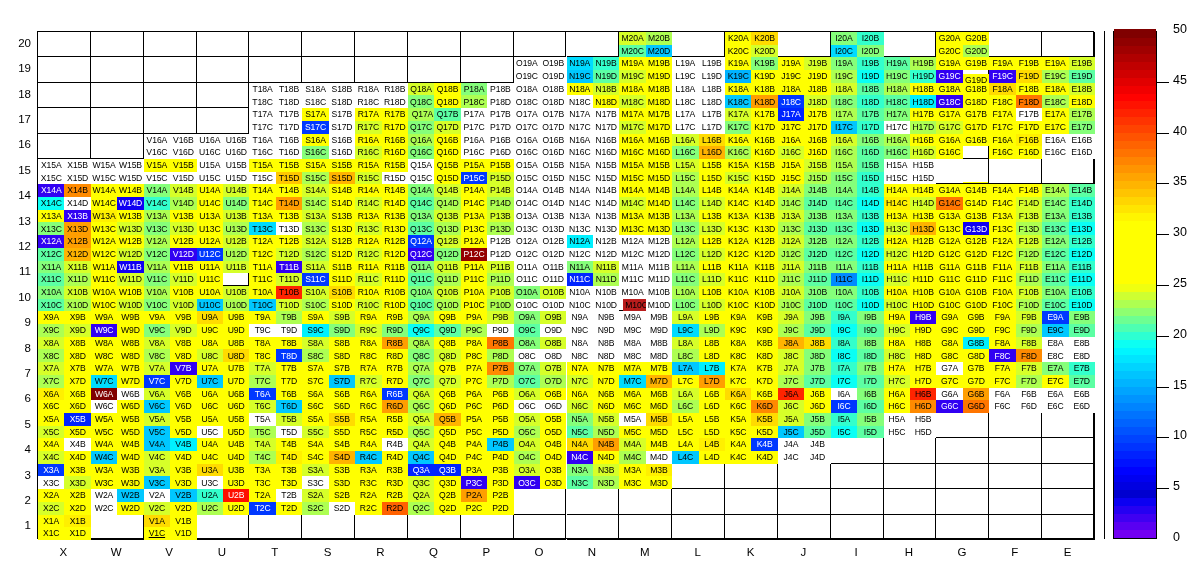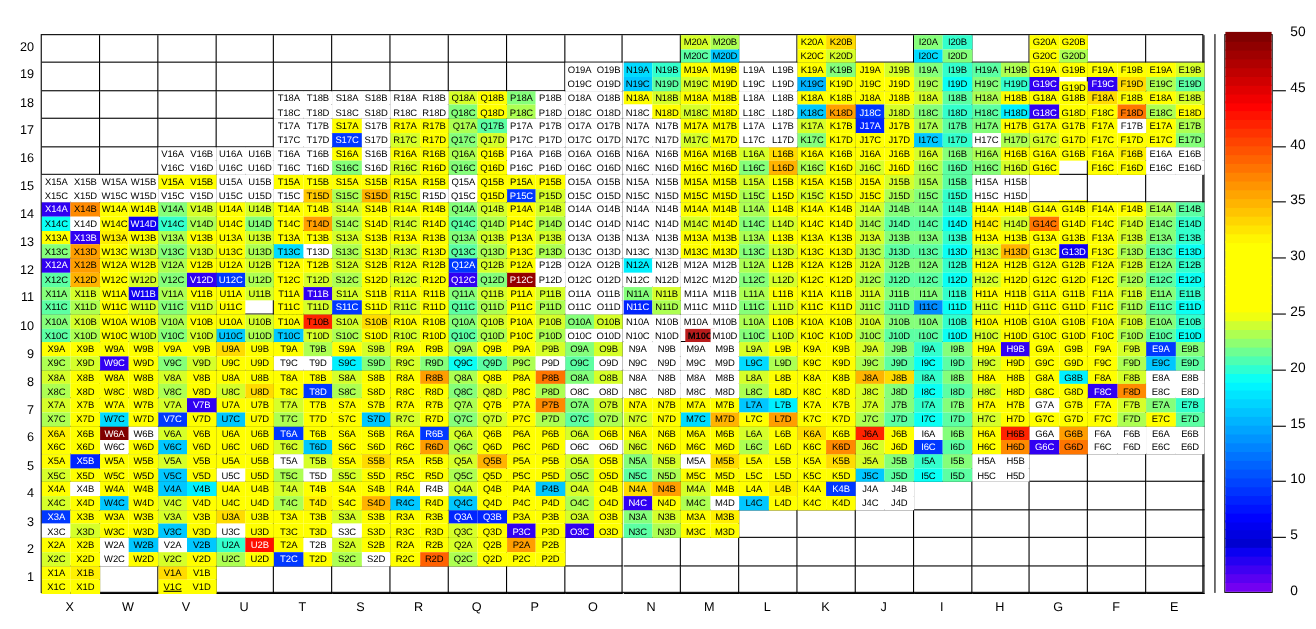--- a/index.html
+++ b/index.html
@@ -1218,21 +1218,21 @@
         </div>
         <div class="cell" style="left: 581.35px; top: 228.6px; width: 52.85px; height: 25.4px;">
           <div class="sub" style="left: 0px; top: 0px; width: 26.425px; height: 12.7px; background: rgb(255, 255, 255); color: rgb(0, 0, 0);">M11A</div>
           <div class="sub" style="left: 26.425px; top: 0px; width: 26.425px; height: 12.7px; background: rgb(255, 255, 255); color: rgb(0, 0, 0);">M11B</div>
           <div class="sub" style="left: 0px; top: 12.7px; width: 26.425px; height: 12.7px; background: rgb(255, 255, 255); color: rgb(0, 0, 0);">M11C</div>
           <div class="sub" style="left: 26.425px; top: 12.7px; width: 26.425px; height: 12.7px; background: rgb(255, 255, 255); color: rgb(0, 0, 0);">M11D</div>
         </div>
         <div class="cell" style="left: 581.35px; top: 254px; width: 52.85px; height: 25.4px;">
           <div class="sub" style="left: 0px; top: 0px; width: 26.425px; height: 12.7px; background: rgb(255, 255, 255); color: rgb(0, 0, 0);">M10A</div>
           <div class="sub" style="left: 26.425px; top: 0px; width: 26.425px; height: 12.7px; background: rgb(255, 255, 255); color: rgb(0, 0, 0);">M10B</div>
-          <div class="sub" style="left: 4px; top: 12.7px; width: 26.425px; height: 12.7px; background: #b91c1c; color: rgb(0, 0, 0); font-weight: bold;">M10C</div>
+          <div class="sub" style="left: 4px; top: 12.7px; width: 26.425px; height: 12.7px; background: #b91c1c; color: rgb(0, 0, 0);">M10C</div>
           <div class="sub" style="left: 26.425px; top: 12.7px; width: 26.425px; height: 12.7px; background: rgb(255, 255, 255); color: rgb(0, 0, 0);">M10D</div>
         </div>
         <div class="cell" style="left: 581.35px; top: 279.4px; width: 52.85px; height: 25.4px;">
           <div class="sub" style="left: 0px; top: 0px; width: 26.425px; height: 12.7px; background: rgb(255, 255, 255); color: rgb(0, 0, 0);">M9A</div>
           <div class="sub" style="left: 26.425px; top: 0px; width: 26.425px; height: 12.7px; background: rgb(255, 255, 255); color: rgb(0, 0, 0);">M9B</div>
           <div class="sub" style="left: 0px; top: 12.7px; width: 26.425px; height: 12.7px; background: rgb(255, 255, 255); color: rgb(0, 0, 0);">M9C</div>
           <div class="sub" style="left: 26.425px; top: 12.7px; width: 26.425px; height: 12.7px; background: rgb(255, 255, 255); color: rgb(0, 0, 0);">M9D</div>
         </div>
         <div class="cell" style="left: 581.35px; top: 304.8px; width: 52.85px; height: 25.4px;">
           <div class="sub" style="left: 0px; top: 0px; width: 26.425px; height: 12.7px; background: rgb(255, 255, 255); color: rgb(0, 0, 0);">M8A</div>

